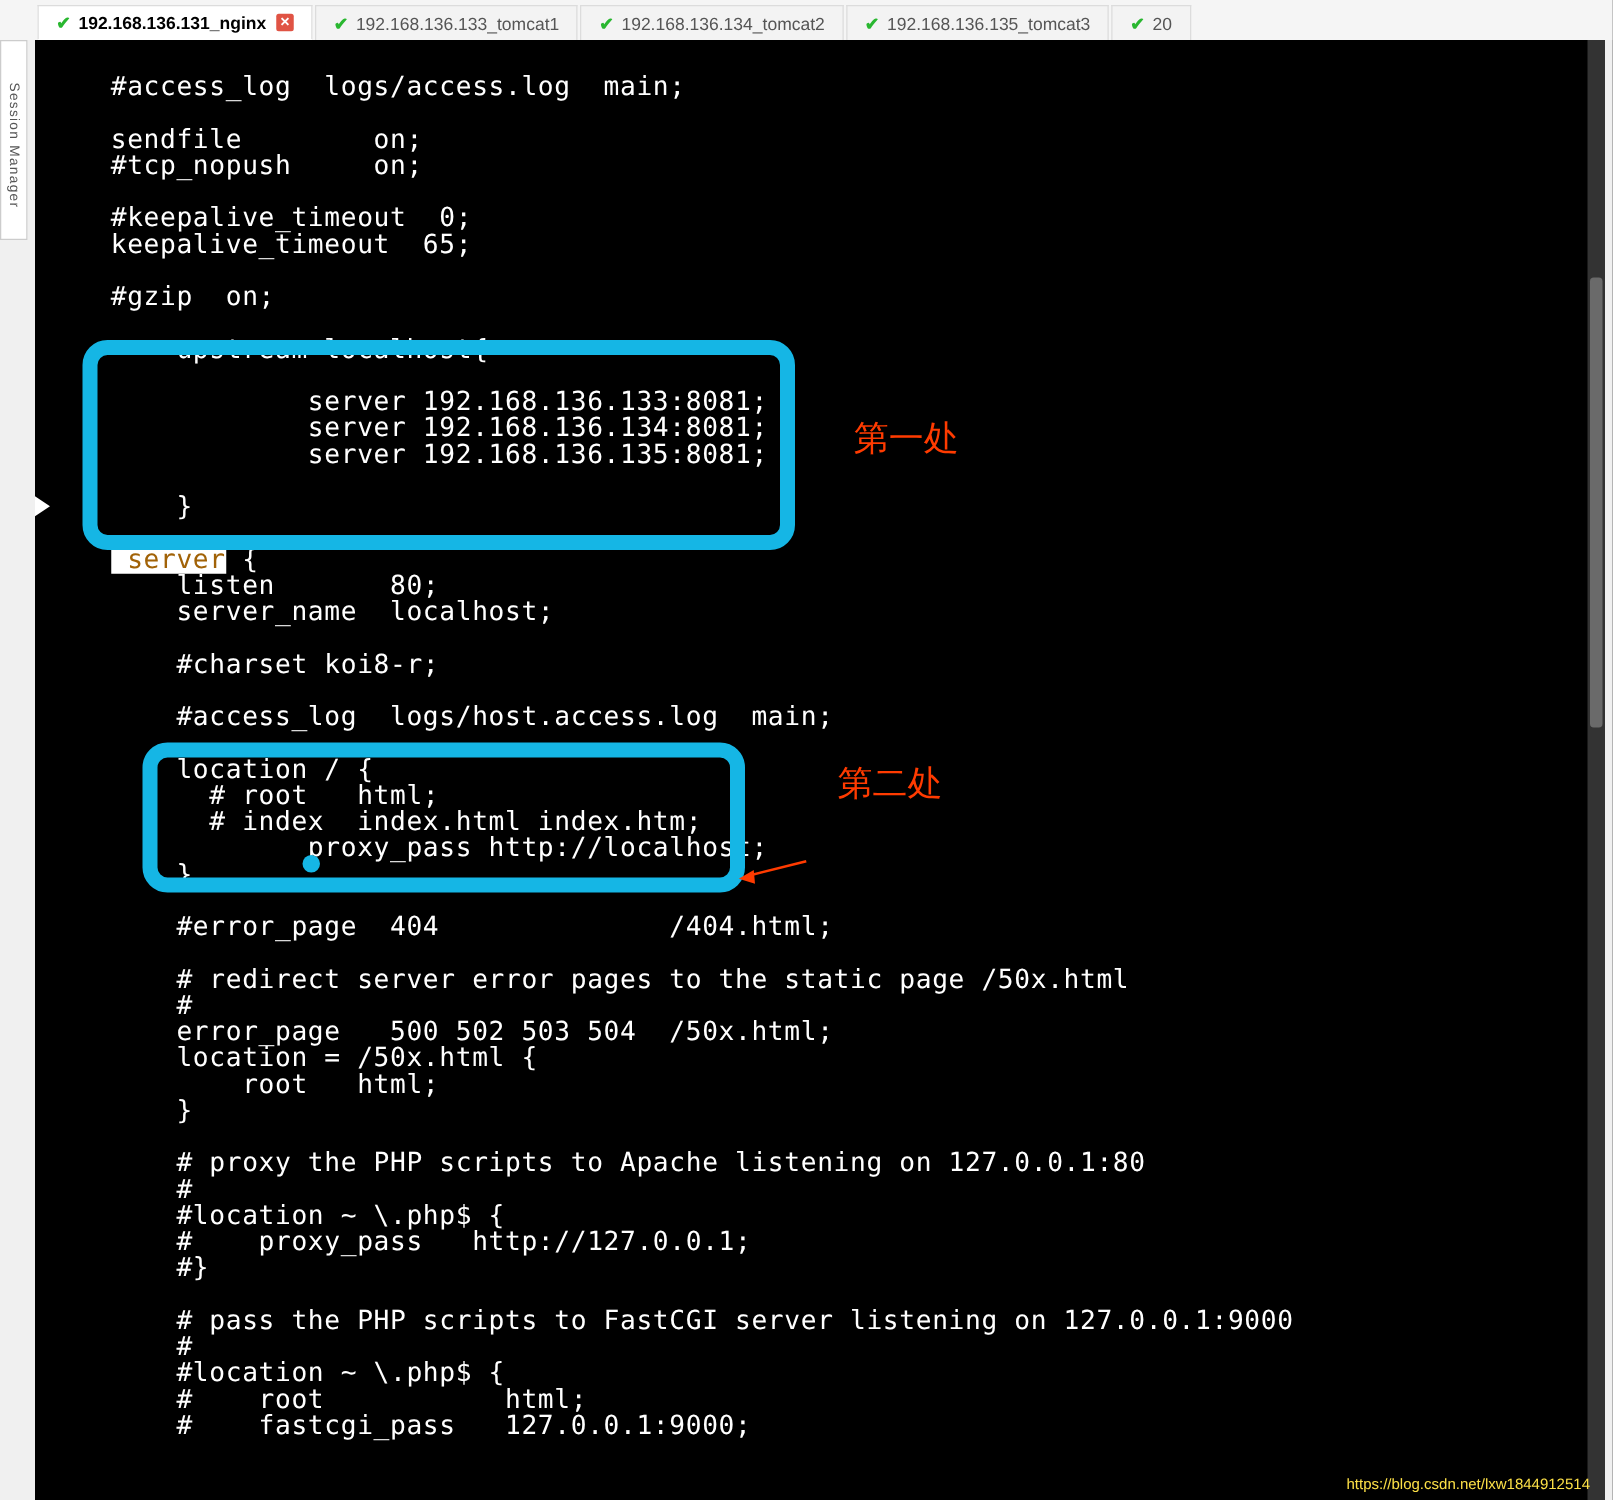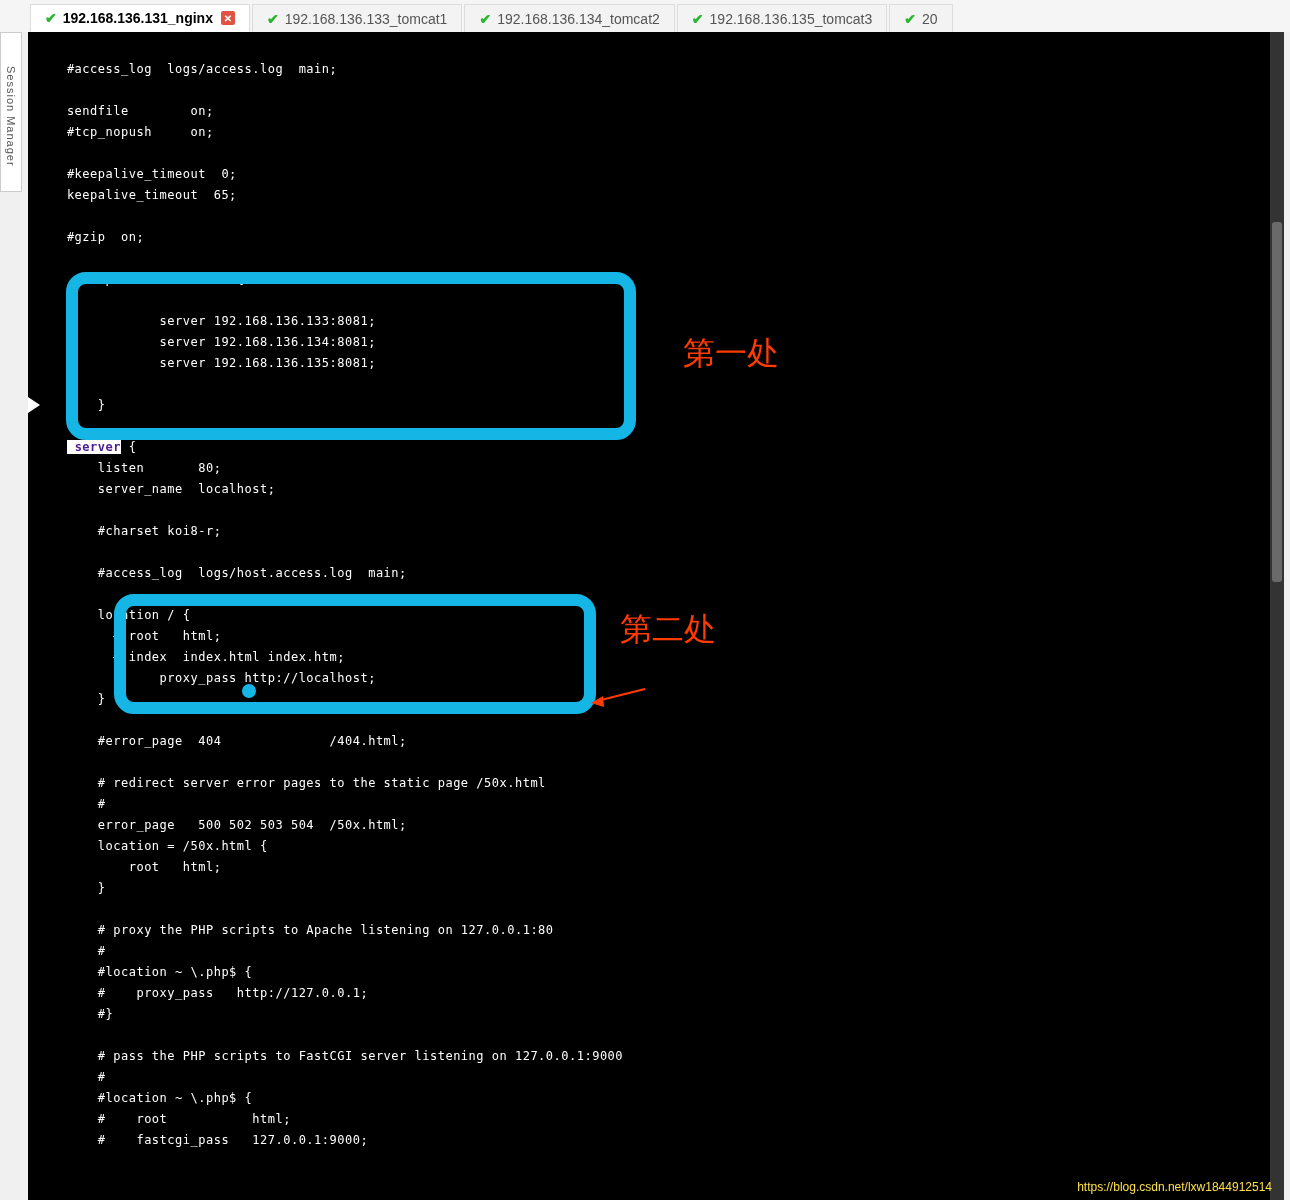--- a/index.html
+++ b/index.html
@@ -10,33 +10,33 @@
     .tab { display:flex; align-items:center; height:28px; padding:0 14px; font-size:14px; background:#f3f3f3; color:#555; border:1px solid #dcdcdc; border-bottom:none; margin-right:2px; white-space:nowrap;}
     .tab.active { background:#fff; font-weight:bold; color:#000; border-bottom:1px solid #fff;}
     .tab .ok  { color:#29b730; font-weight:bold; margin-right:6px; font-size:14px;}
     .tab .close { margin-left:8px; display:inline-flex; align-items:center; justify-content:center; width:14px;height:14px;background:#e05344;color:#fff;font-size:10px;border-radius:2px;}
 
     
     .session-stub { position:absolute; left:0; top:32px; width:22px; height:160px; background:#fff; border:1px solid #ccc; writing-mode:vertical-rl; font-size:11px; color:#555; letter-spacing:1px; display:flex; align-items:center; justify-content:center; padding-top:8px;}
 
     
     .terminal-wrap { position:absolute; left:28px; right:6px; top:32px; bottom:0; background:#000; overflow:hidden; }
-    .terminal { position:relative; width:100%; height:100%; color:#fff; font-family:Consolas,"Lucida Console",monospace; font-size:12px; line-height:21px; white-space:pre; padding:6px 0 0 8px; letter-spacing:0.5px;}
-    .inv { background:#fff;color:#4c1d95;font-weight:bold; } 
+    .terminal { position:relative; width:100%; height:100%; color:#fff; font-family:Consolas,"Lucida Console",monospace; font-size:21px; line-height:21px; white-space:pre; padding:6px 0 0 8px; letter-spacing:0.5px;}
+    .inv { background:#fff;color:#a16207; } 
 
     
     .box { position:absolute; border:12px solid #15b6e5; border-radius:20px; pointer-events:none;}
     .box1 { left:38px; top:240px; width:570px; height:168px;}
     .box2 { left:86px; top:562px; width:482px; height:120px;}
     .dot  { position:absolute; width:14px;height:14px;border-radius:50%;background:#15b6e5; left:214px; top:652px; pointer-events:none;}
 
     
-    .ann { position:absolute; color:#ff3b00; font-family:"Microsoft YaHei",SimSun,sans-serif; font-size:32px; }
+    .ann { position:absolute; color:#ff3b00; font-family:"Microsoft YaHei",SimSun,sans-serif; font-size:28px; }
     .ann1 { left:655px; top:300px;}
-    .ann2 { left:592px; top:576px;text-align:center;}
+    .ann2 { left:642px; top:576px;text-align:center;}
     .arrow1 { position:absolute; left:563px; top:655px; pointer-events:none;}
 
     
     .watermark { position:absolute; right:12px; bottom:6px; font-size:12px; color:#fde047;}
     .scrollbar { position:absolute; right:0; top:0; bottom:0; width:14px; background:#333;}
     .scrollbar .thumb { position:absolute; left:2px; width:10px; background:#6a6a6a; border-radius:3px;}
 
     .cursor-tri { position:absolute; left:0px; top:365px; width:0;height:0;border-top:8px solid transparent;border-bottom:8px solid transparent;border-left:12px solid #fff;}
   </style>
 </head>

